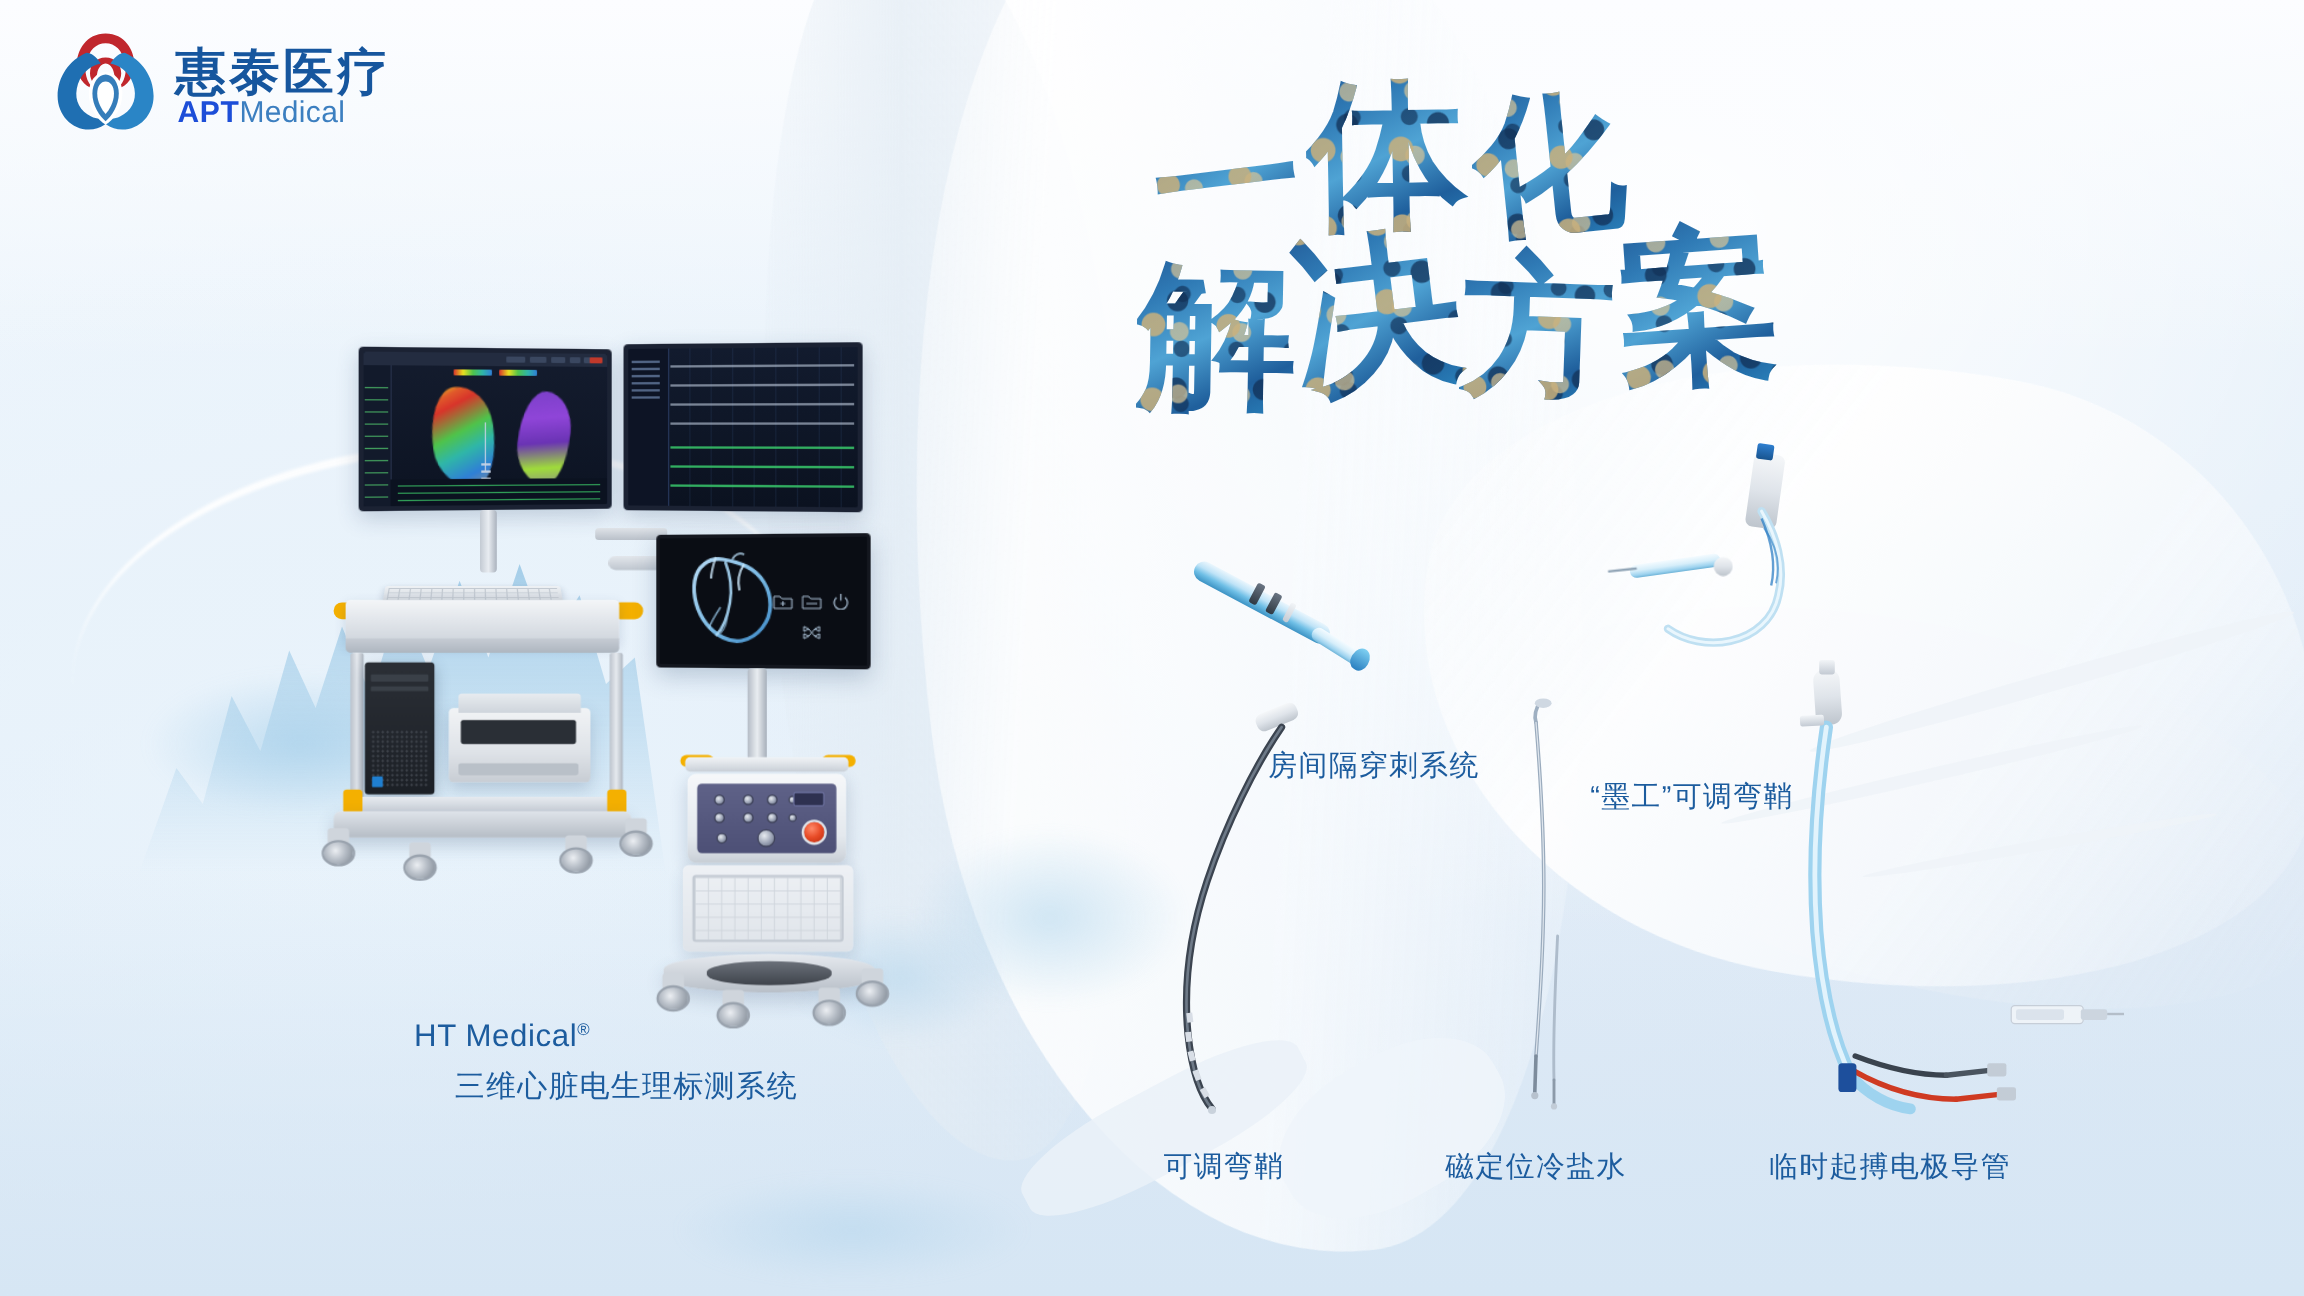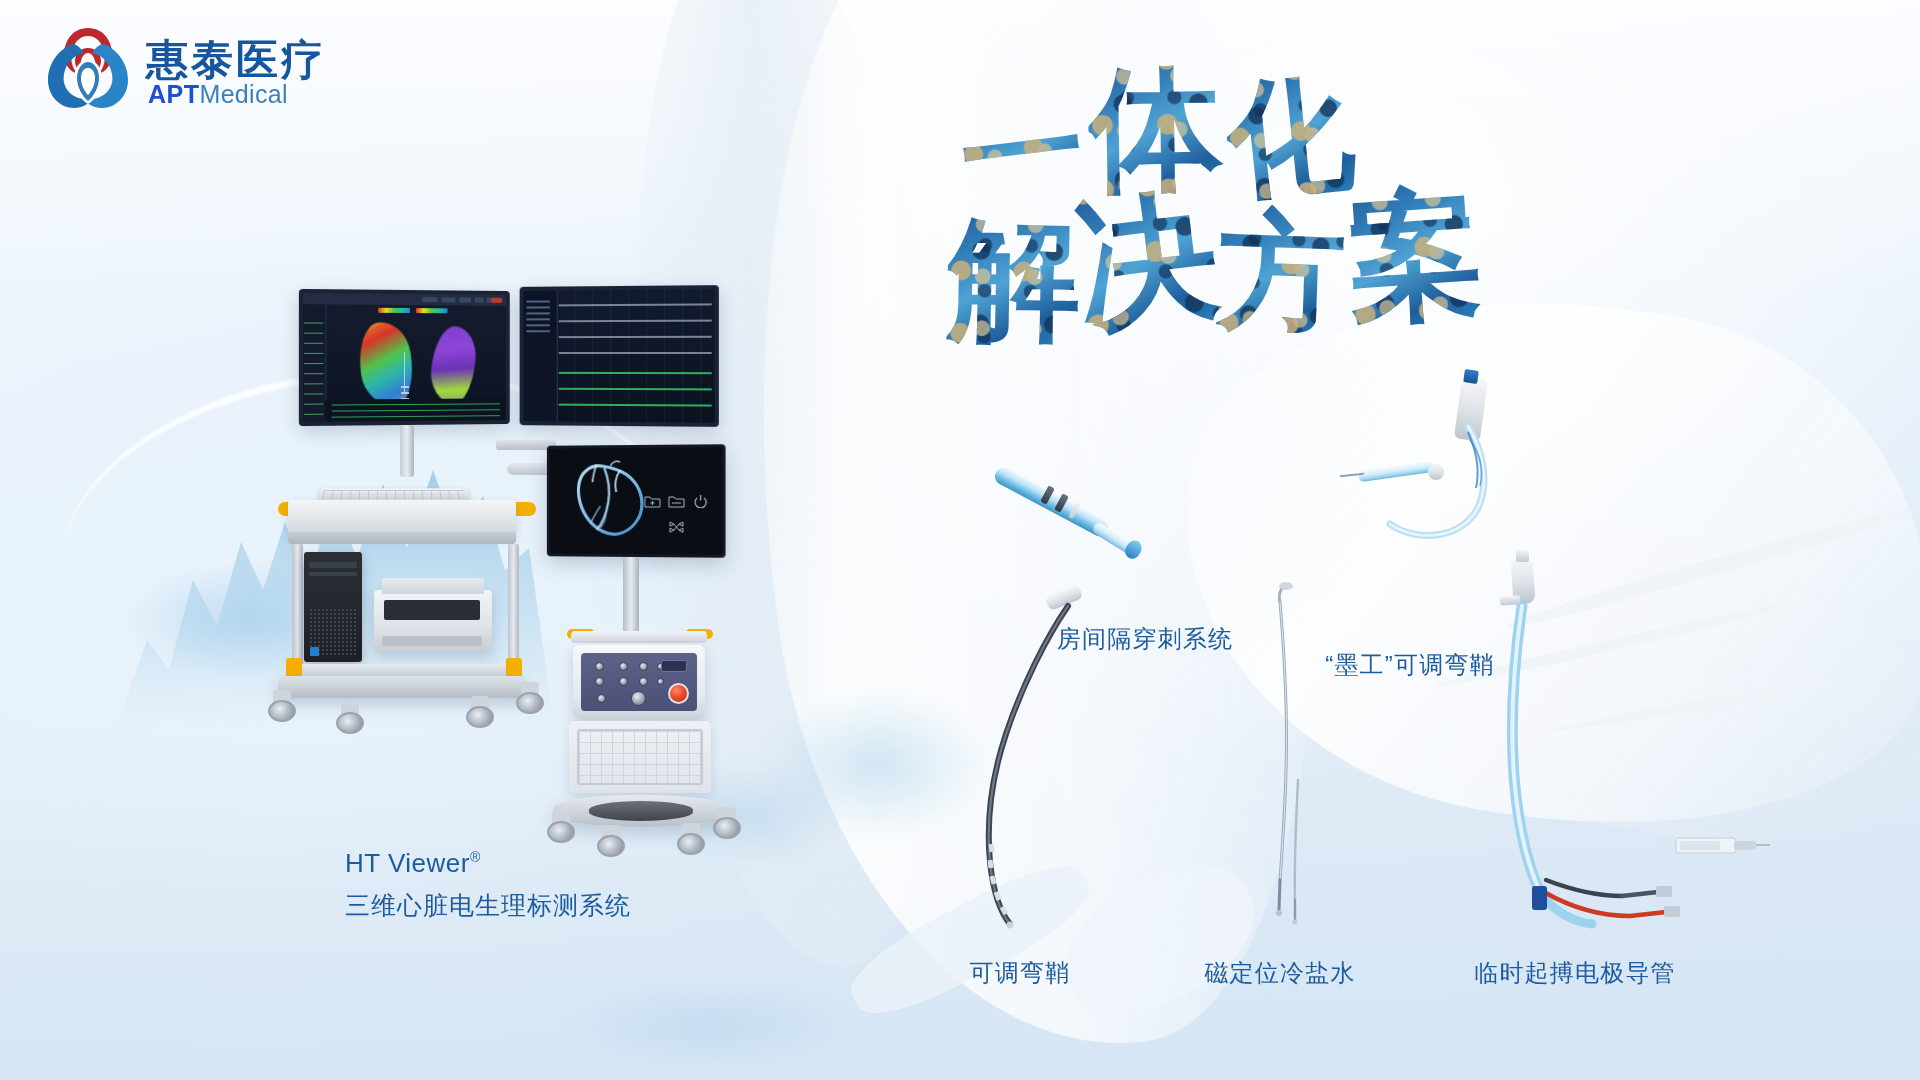--- a/index.html
+++ b/index.html
@@ -105,21 +105,21 @@
   .cal-1 .cal-ch:nth-child(1){transform:rotate(-4deg) translateY(6px);}
   .cal-1 .cal-ch:nth-child(2){transform:rotate(2deg) translateY(-10px) scale(1.08);}
   .cal-1 .cal-ch:nth-child(3){transform:rotate(-3deg) translateY(4px) scale(1.02);}
   .cal-2 .cal-ch:nth-child(1){transform:rotate(3deg) translateY(8px) scale(1.04);}
   .cal-2 .cal-ch:nth-child(2){transform:rotate(-5deg) translateY(-6px) scale(1.1);}
   .cal-2 .cal-ch:nth-child(3){transform:rotate(4deg) translateY(10px) scale(1.0);}
   .cal-2 .cal-ch:nth-child(4){transform:rotate(-2deg) translateY(-2px) scale(1.06);}
   .cap-main{position:absolute;left:345px;top:845px;width:320px;line-height:1.45;}
   .cap-main .ln1{font-size:26px;color:#1c5c9e;font-weight:400;letter-spacing:.5px;}
   .cap-main .ln1 sup{font-size:14px;vertical-align:super;}
-  .cap-main .ln2{font-size:25px;color:#1c5c9e;letter-spacing:1px;margin-top:4px;}
+  .cap-main .ln2{font-size:25px;color:#1c5c9e;letter-spacing:1px;margin-top:4px;text-align:right;}
 
   .cap-prod{position:absolute;text-align:center;color:#1c5c9e;font-size:24px;letter-spacing:1.2px;line-height:1.42;}
 
   
   .cart-ep{position:absolute;left:300px;top:290px;width:420px;height:520px;}
 
   .mon{position:absolute;border-radius:4px;background:#1b2233;box-shadow:0 6px 18px rgba(40,70,110,.22);}
   .mon-screen{position:absolute;inset:4px;overflow:hidden;border-radius:2px;background:#0e1626;}
 
   
@@ -598,21 +598,21 @@
         <rect x="200" y="251" width="40" height="9" rx="2" fill="#dbe3ec"></rect>
         <rect x="254" y="251" width="22" height="9" rx="2" fill="#ccd5df"></rect>
         <path d="M276 255 L290 255" stroke="#b4bec9" stroke-width="2"></path>
       </g>
     </svg>
     <div class="band-silver" style="left:20px;top:46px;width:20px;height:9px;transform:rotate(-3deg);"></div>
   </div>
 
   <div class="cap-main">
     <div class="ln1">
-      <span>HT Viewer</span><sup>®</sup>
+      <span>HT Medical</span><sup>®</sup>
     </div>
     <div class="ln2">三维心脏电生理标测系统</div>
   </div>
 
   <div class="cap-prod" style="left:1010px;top:622px;width:270px;">
     <div>房间隔穿刺系统</div>
   </div>
 
   <div class="cap-prod" style="left:1290px;top:648px;width:240px;">
     <div>“墨工”可调弯鞘</div>

